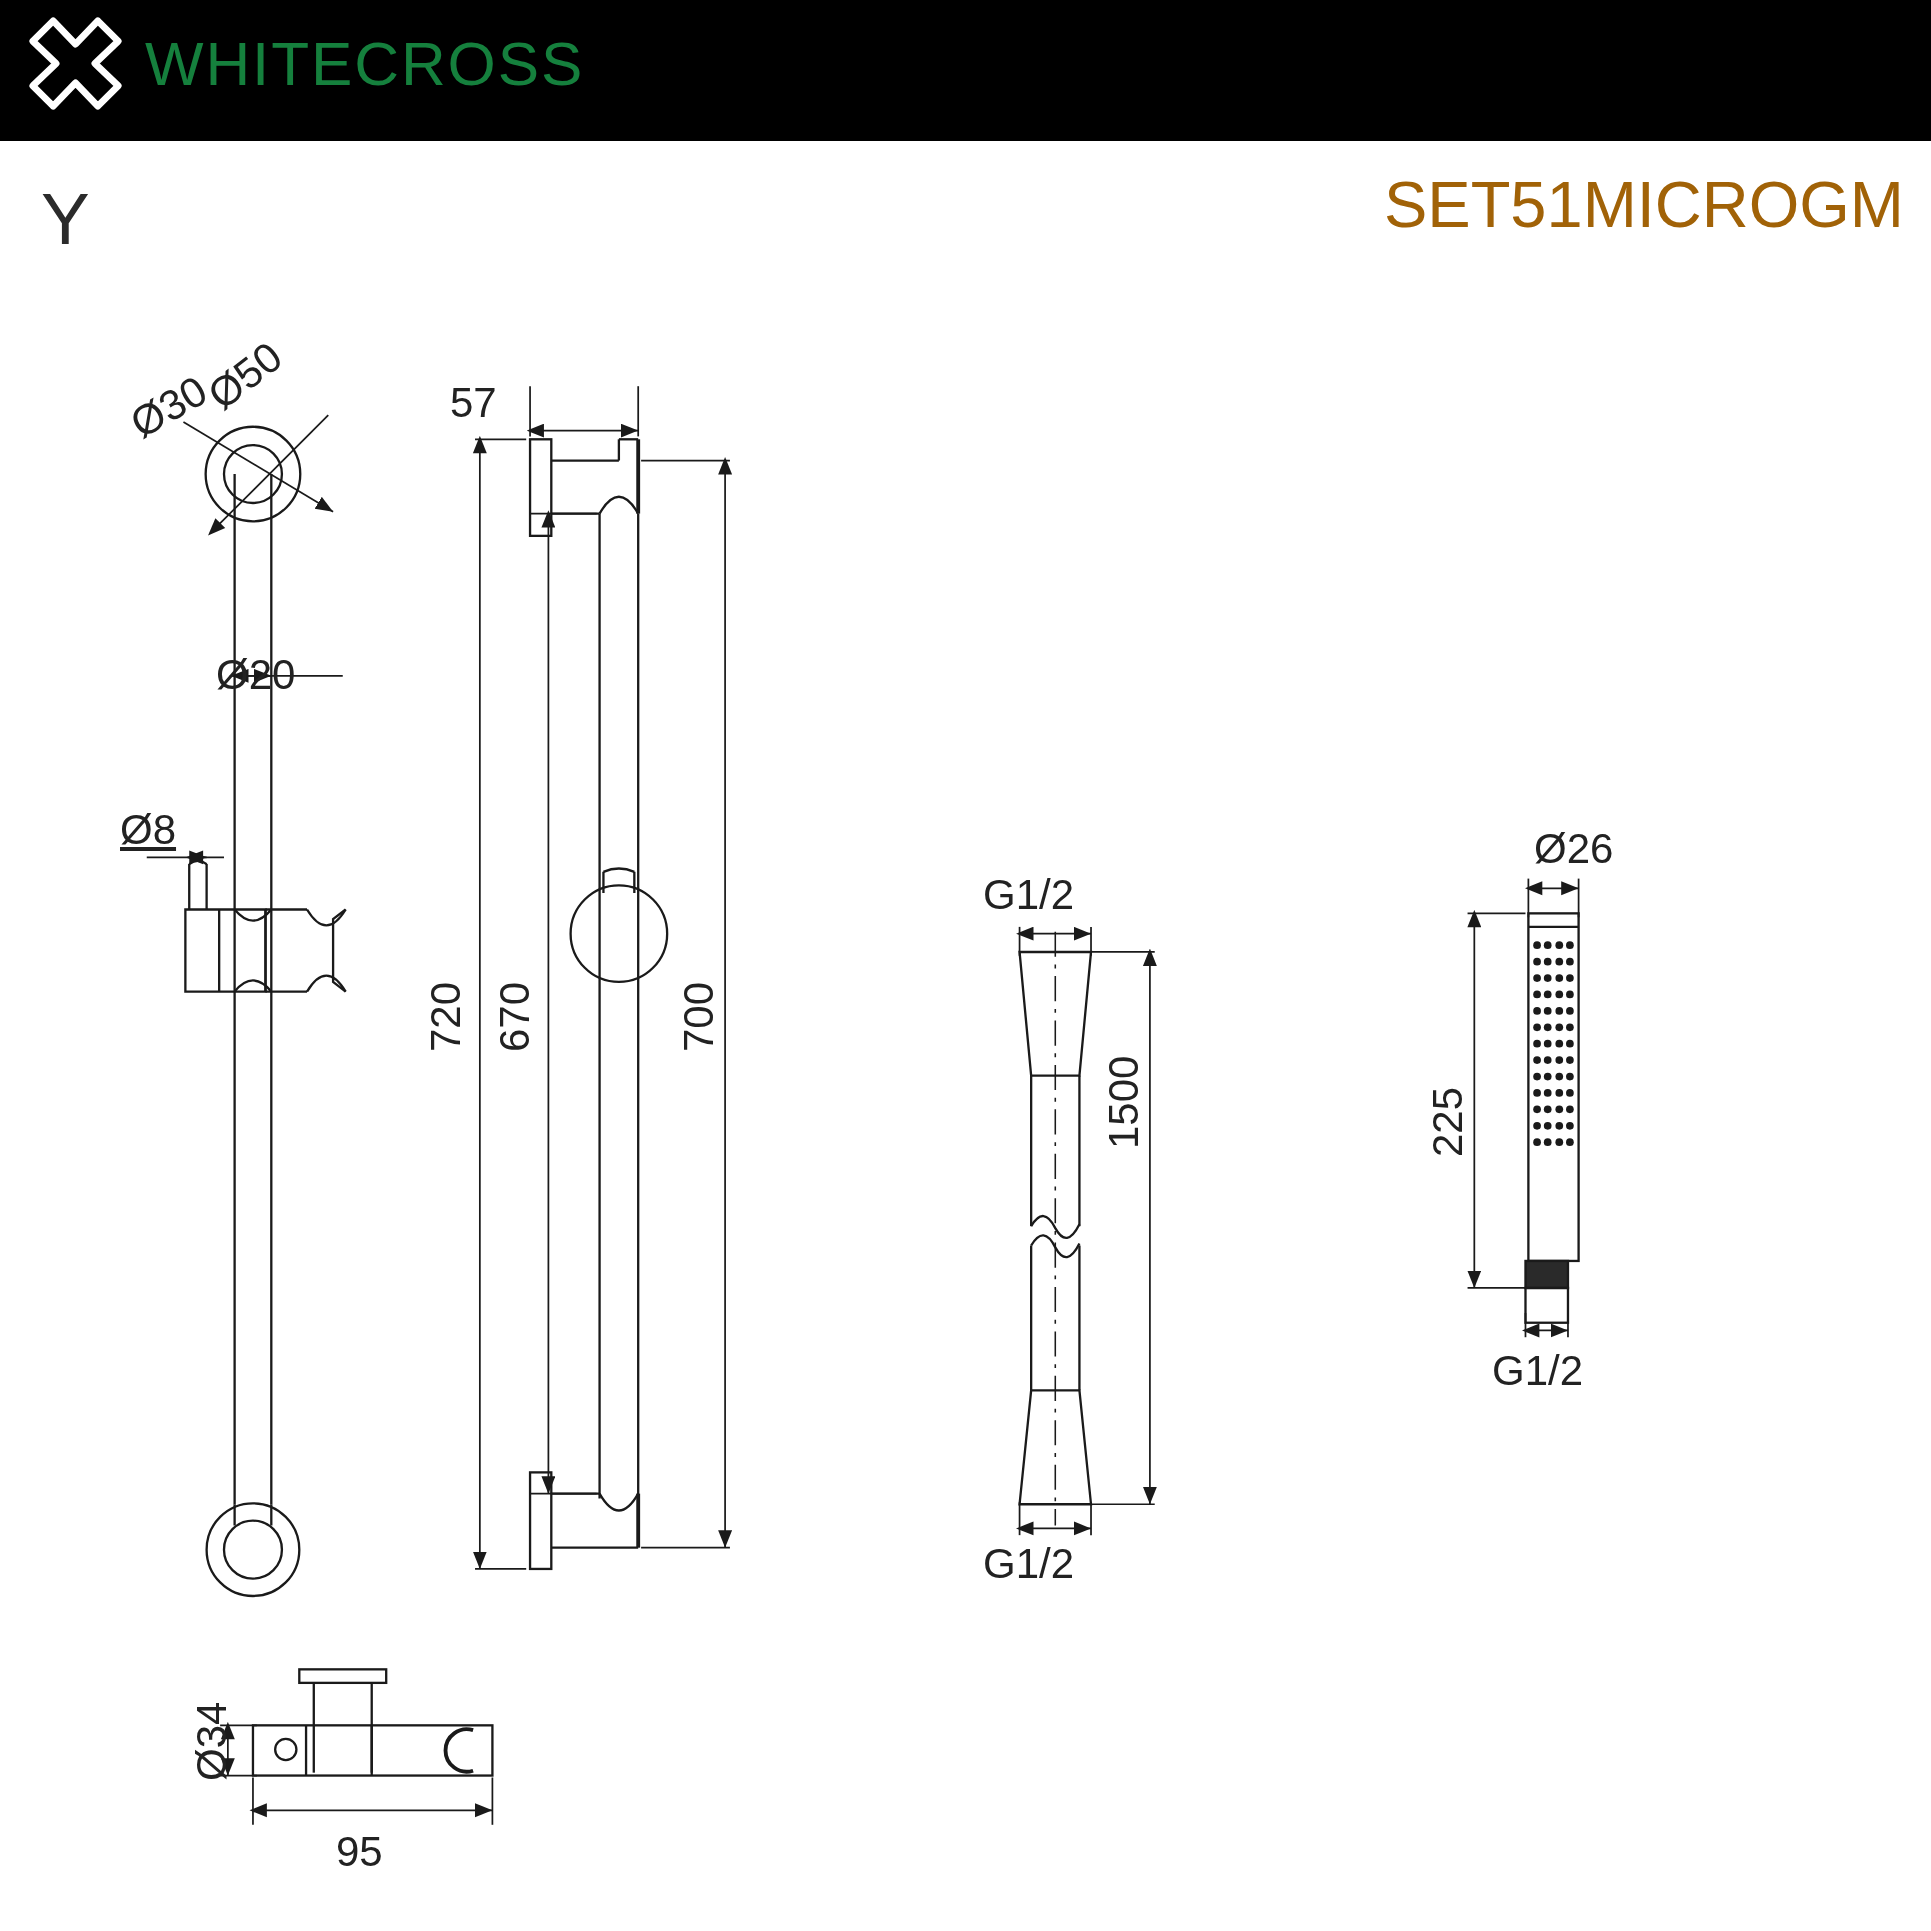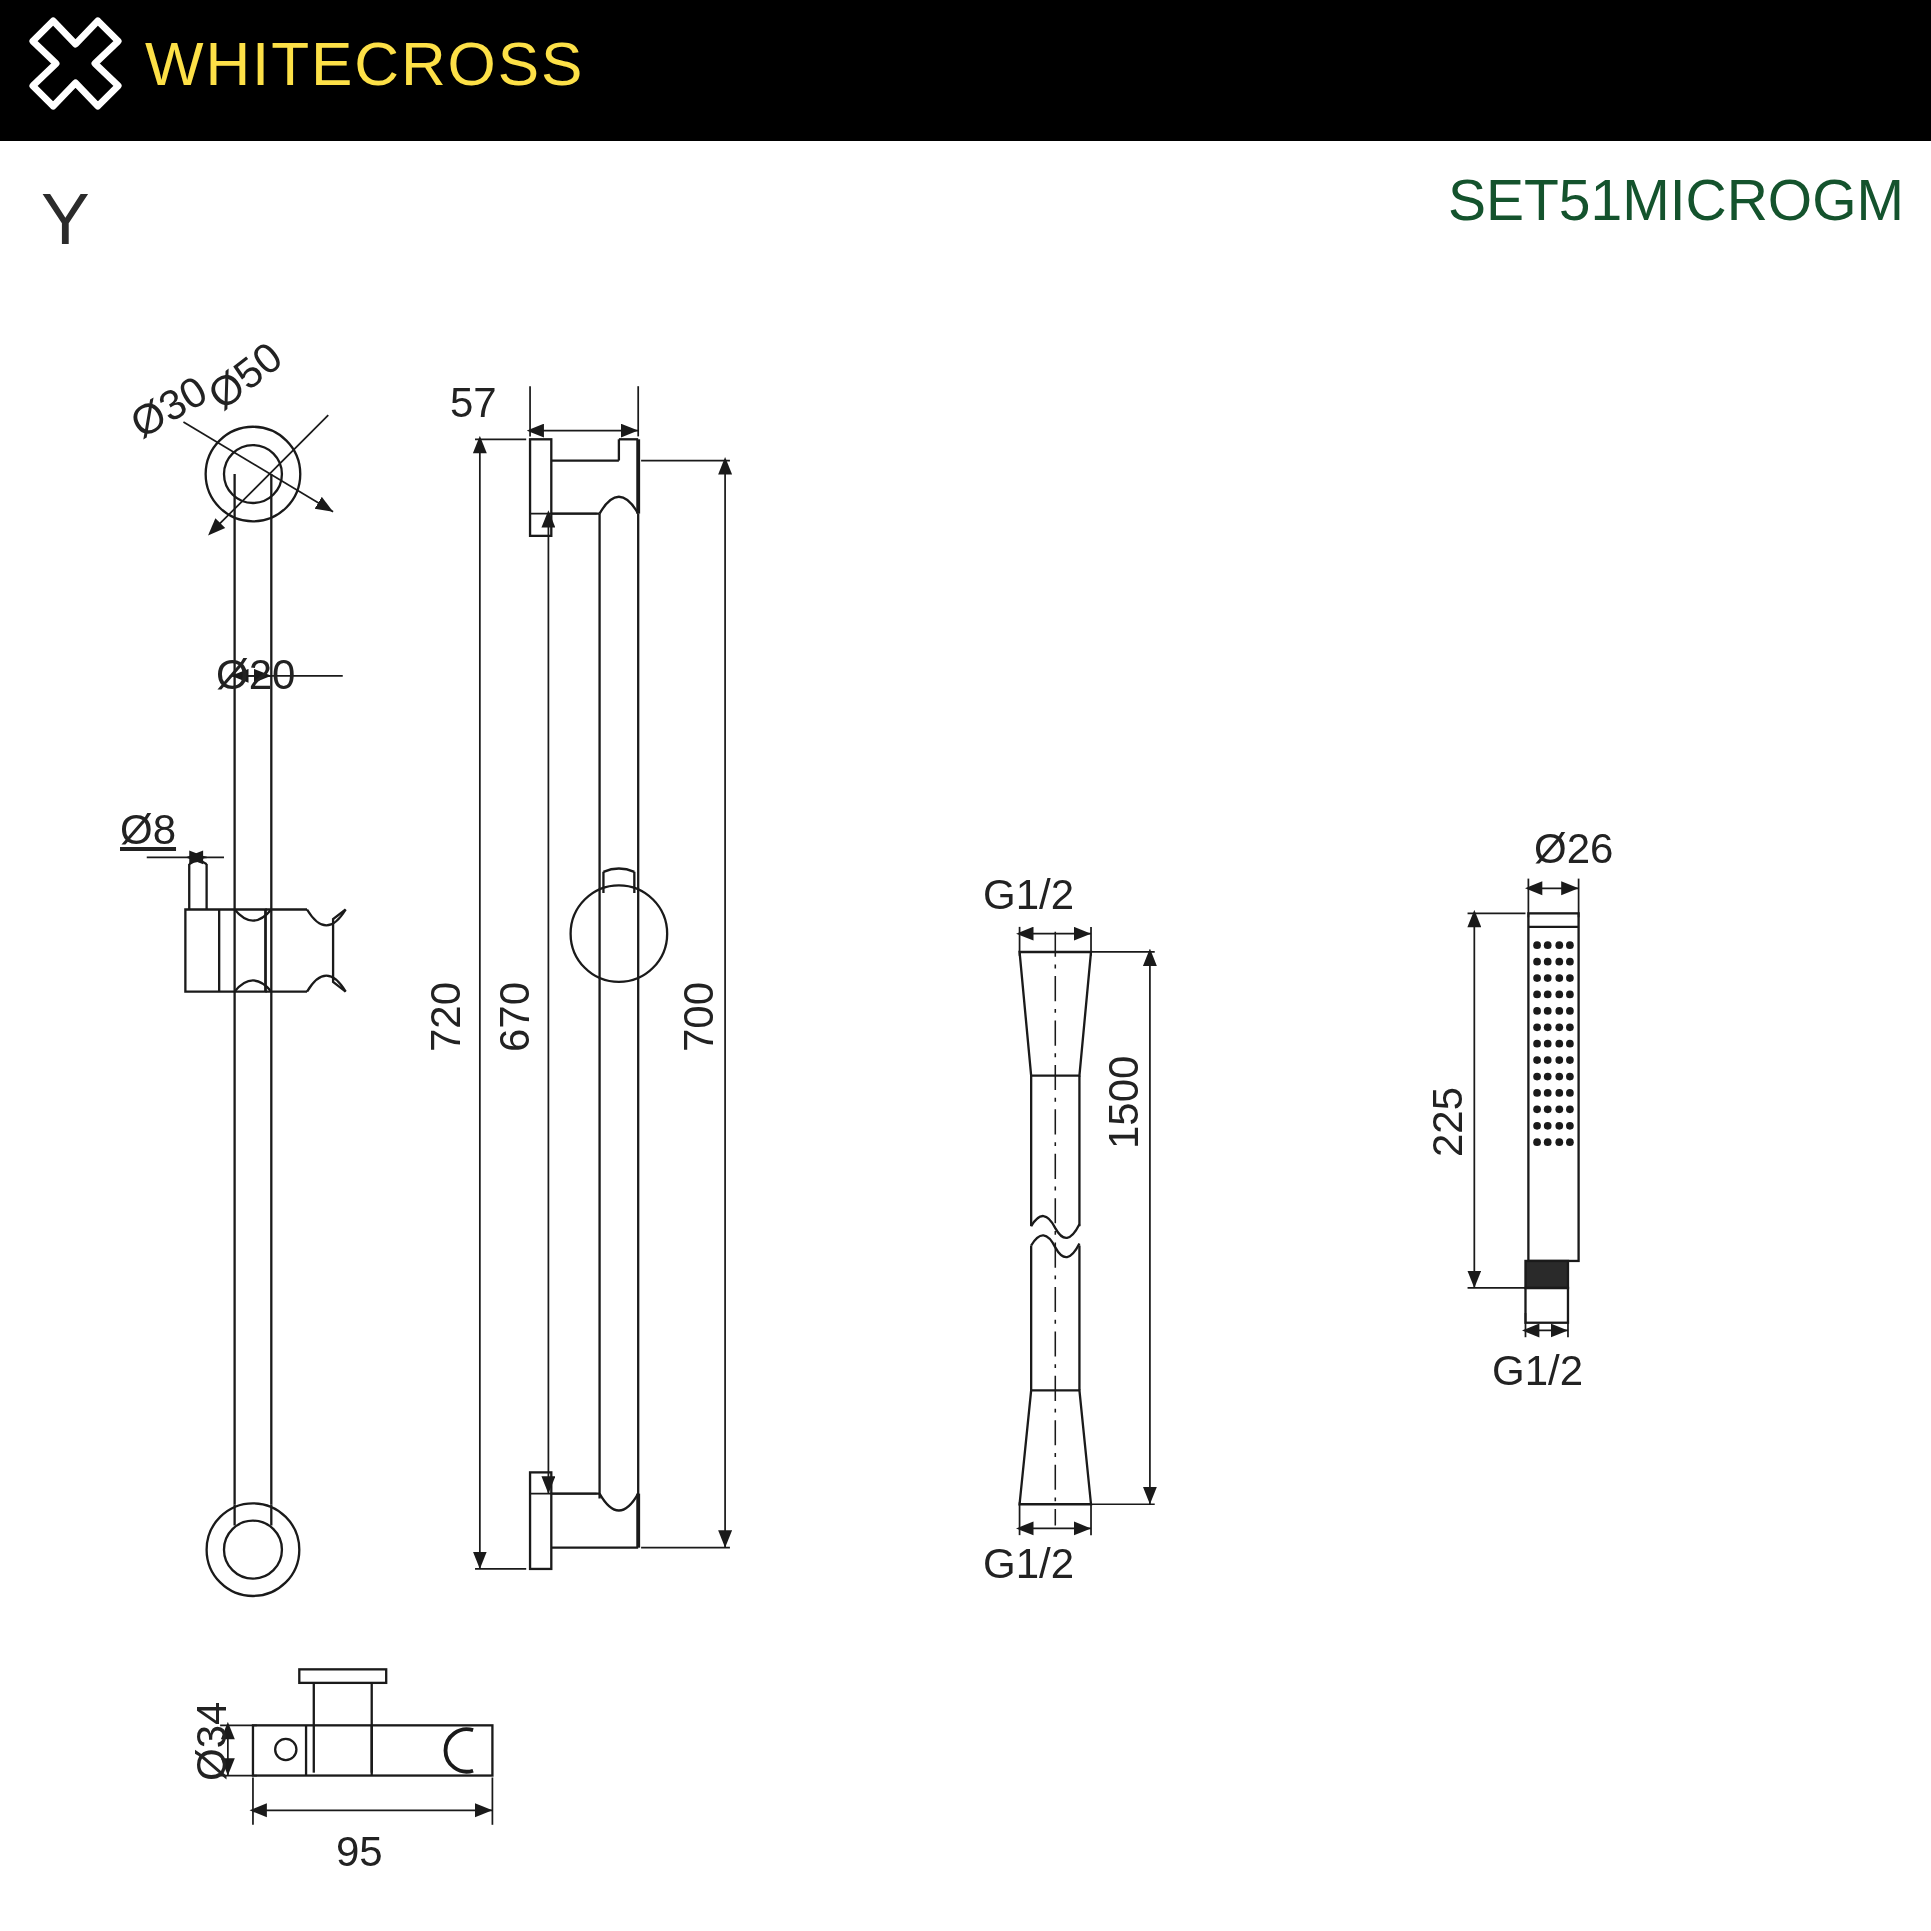--- a/index.html
+++ b/index.html
@@ -1,24 +1,24 @@
 <!DOCTYPE html>
 <html><head>
 <meta charset="utf-8">
 <style>
   html,body{margin:0;padding:0;background:#fff;}
   body{width:1931px;height:1931px;position:relative;font-family:"Liberation Sans",sans-serif;color:#262626;overflow:hidden;}
 
   #header-bar{position:absolute;left:0;top:0;width:1931px;height:141px;background:#000;}
   #logo-wrap{position:absolute;left:27px;top:15.4px;display:flex;align-items:center;gap:21px;}
   #logo-mark{width:97px;height:97px;}
-  #logo-text{color:#fde047;font-size:62px;letter-spacing:1.9px;font-weight:400;line-height:1;}
+  #logo-text{color:#15803d;font-size:62px;letter-spacing:1.9px;font-weight:400;line-height:1;}
 
   #mark-y{position:absolute;left:41px;top:182px;font-size:73px;line-height:1;color:#2b2b2b;}
-  #page-title{position:absolute;right:27px;top:172px;font-size:57px;line-height:1;color:#14532d;letter-spacing:0px;white-space:nowrap;}
+  #page-title{position:absolute;right:27px;top:172px;font-size:65px;line-height:1;color:#a16207;letter-spacing:0px;white-space:nowrap;}
 
   #canvas{position:absolute;left:0;top:0;width:1931px;height:1931px;}
 
   .dimtext{position:absolute;font-size:42px;line-height:1;color:#222;white-space:nowrap;}
   .rot90{transform:rotate(-90deg);transform-origin:left top;}
   .rotdiag{transform-origin:left top;}
 </style>
 </head>
 <body>
 

